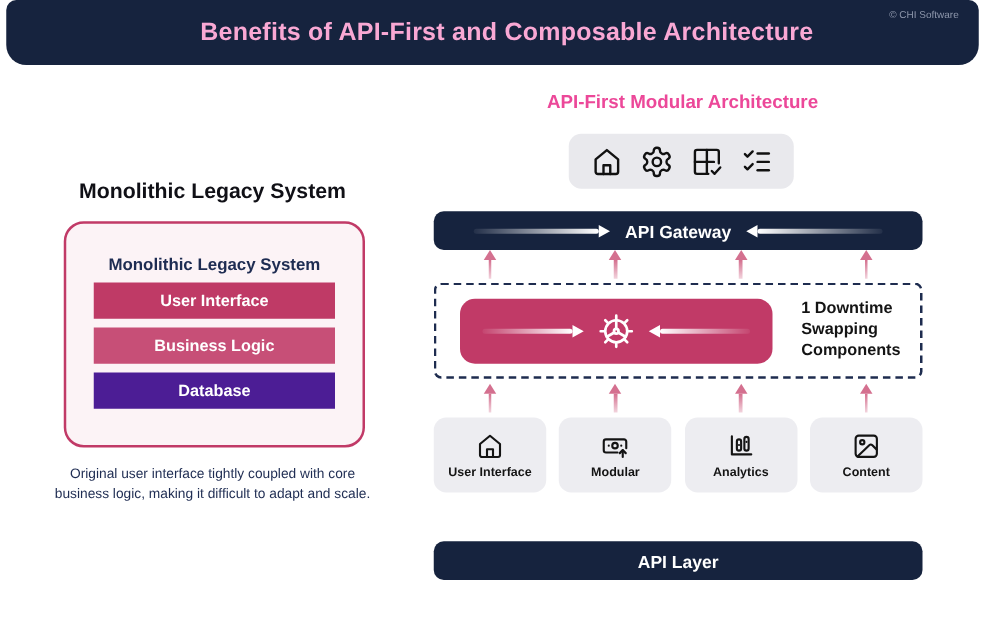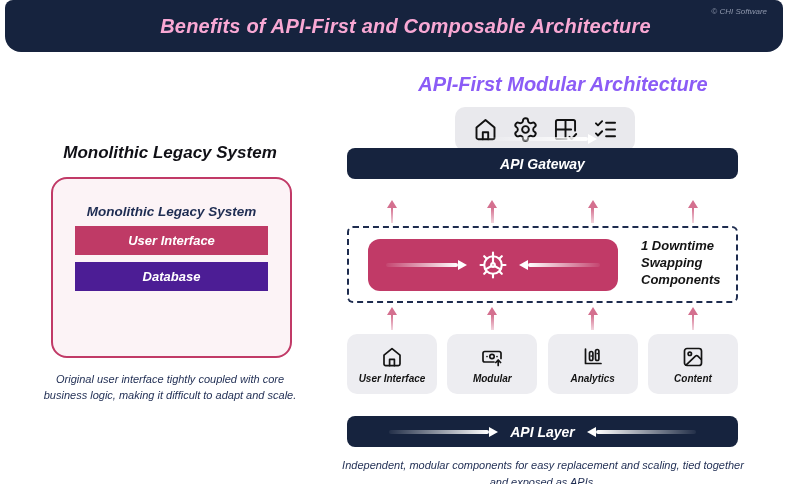--- a/index.html
+++ b/index.html
@@ -1,18 +1,18 @@
 <!DOCTYPE html>
 <html><head>
 <meta charset="utf-8">
 <style>
   * { margin: 0; padding: 0; box-sizing: border-box; }
   html, body { background: #ffffff; }
   body { font-family: "Liberation Sans", sans-serif; }
-  .canvas { position: relative; width: 788px; height: 484px; background: #fff; overflow: hidden; font-style: italic; }
+  .canvas { position: relative; width: 788px; height: 484px; background: #fff; overflow: hidden; }
 
   
   .topbar {
     position: absolute; left: 5px; right: 5px; top: 0; height: 52px;
     background: #16233e; border-radius: 8px 8px 16px 16px;
     display: flex; align-items: center; justify-content: center;
   }
   .topbar .title { color: #f9a8d4; font-size: 20px; font-weight: bold; letter-spacing: .2px; margin-left: 23px; }
   .topbar .copyright { position: absolute; top: 7px; right: 16px; font-size: 8px; color: #8d96ab; }
 
@@ -22,30 +22,30 @@
   .mono-box { position: absolute; left: 51px; top: 177px; width: 241px; height: 181px;
     border: 2px solid #c13a67; border-radius: 16px; background: #fcf3f6; padding-top: 25px; }
   .mono-box-title { text-align: center; color: #1e2c52; font-size: 13.5px; font-weight: bold; }
   .layer { width: 193px; height: 29px; margin: 7px auto 0 auto; display: flex; align-items: center; justify-content: center; }
   .layer:first-of-type { margin-top: 13px; }
   .layer span { color: #fff; font-size: 13px; font-weight: bold; }
   .side-desc { position: absolute; font-size: 11px; color: #1e2c52; text-align: center; line-height: 1.45; }
   .left-desc { left: 38px; width: 264px; top: 372px; }
 
   
-  .right-heading { position: absolute; left: 363px; width: 400px; top: 73px; text-align: center;
-    font-size: 20px; font-weight: bold; color: #8b5cf6; }
+  .right-heading { position: absolute; left: 346px; width: 400px; top: 73px; text-align: center;
+    font-size: 15px; font-weight: bold; color: #ec4899; }
   .icon-pill { position: absolute; left: 455px; top: 107px; width: 180px; height: 44px;
     background: #e9e9ed; border-radius: 10px; display: flex; align-items: center; justify-content: center; gap: 13px; }
   .icon-pill svg { width: 27px; height: 27px; color: #111; }
 
   .navy-bar { position: absolute; left: 347px; width: 391px; height: 31px; background: #16233e;
     border-radius: 8px; display: flex; align-items: center; justify-content: center; gap: 12px; }
-  .navy-bar.gateway { top: 148px; flex-direction: column; }
-  .navy-bar.apilayer { top: 416px; }
+  .navy-bar.gateway { top: 169px; }
+  .navy-bar.apilayer { top: 433px; flex-direction: column; }
   .navy-bar .bar-label { color: #fff; font-size: 14px; font-weight: bold; white-space: nowrap; }
 
   .h-arrow { display: flex; align-items: center; }
   .h-arrow .shaft { height: 4px; border-radius: 2px; }
   .h-arrow.to-right .shaft { background: linear-gradient(to right, rgba(255,255,255,.06), #fff); }
   .h-arrow.to-left  .shaft { background: linear-gradient(to left,  rgba(255,255,255,.06), #fff); }
   .h-arrow .head { width: 0; height: 0; border-top: 5px solid transparent; border-bottom: 5px solid transparent; }
   .h-arrow.to-right .head { border-left: 9px solid #fff; }
   .h-arrow.to-left  .head { border-right: 9px solid #fff; }
   .navy-bar .shaft { width: 100px; }
@@ -90,20 +90,23 @@
     <h1 class="title">Benefits of API-First and Composable Architecture</h1>
   </header>
 
   <h2 class="left-heading">Monolithic Legacy System</h2>
 
   <div class="mono-box">
     <div class="mono-box-title">Monolithic Legacy System</div>
     <div class="layer" style="background: rgb(191, 58, 102);">
       <span>User Interface</span>
     </div>
+    <div class="layer" style="background: rgb(199, 79, 119);">
+      <span>Business Logic</span>
+    </div>
     <div class="layer" style="background: #4c1d95;">
       <span>Database</span>
     </div>
   </div>
 
   <p class="side-desc left-desc">Original user interface tightly coupled with core business logic, making it difficult to adapt and scale.</p>
 
   <h2 class="right-heading">API-First Modular Architecture</h2>
 
   <div class="icon-pill">
@@ -244,15 +247,14 @@
         <span class="shaft"></span>
         <span class="head"></span>
       </span>
     <span class="bar-label">API Layer</span>
     <span class="h-arrow to-left">
         <span class="head"></span>
         <span class="shaft"></span>
       </span>
   </div>
 
-  <p class="side-desc right-desc">Independent, modular components for easy replacement and scaling, tied together and exposed as APIs.</p>
 
 </div>
 
 </body></html>

